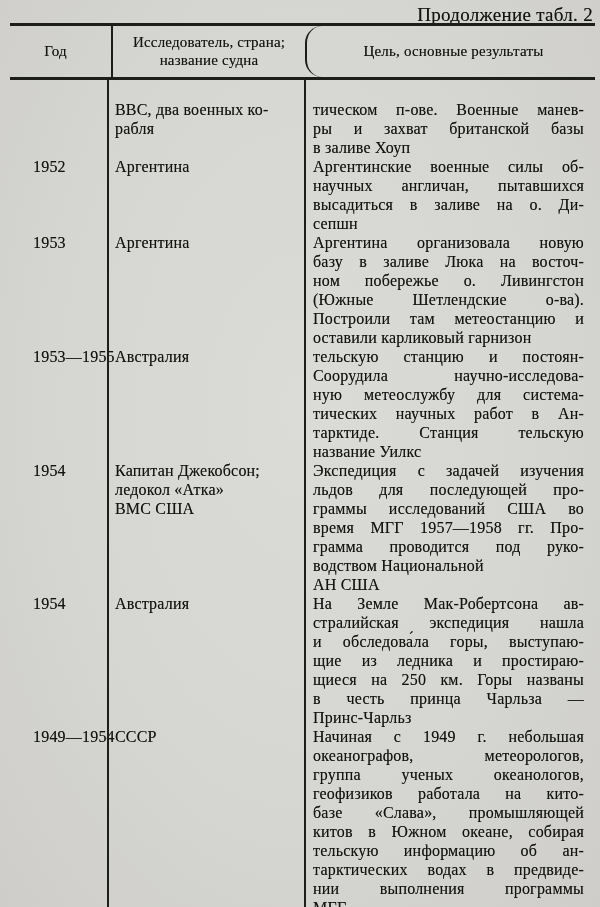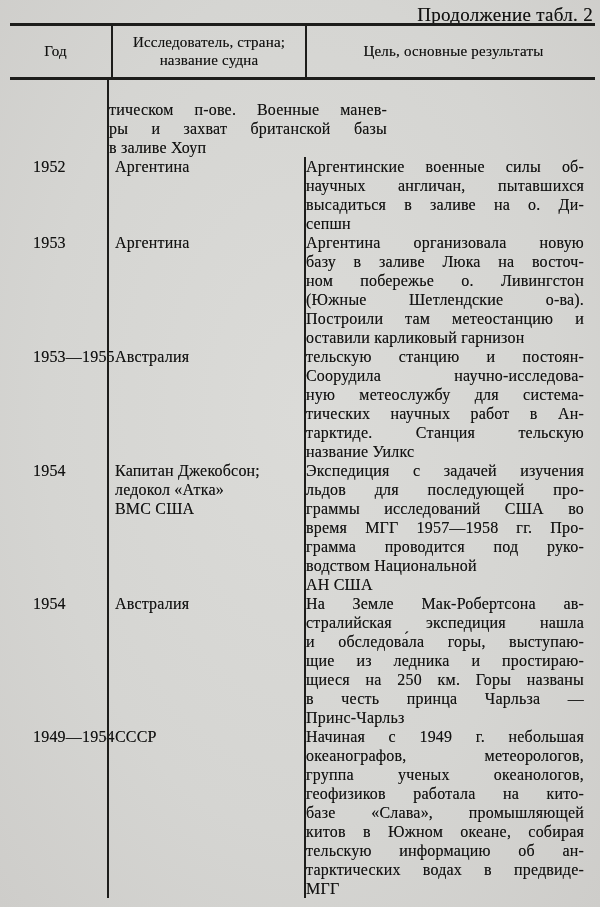--- a/index.html
+++ b/index.html
@@ -44,35 +44,35 @@
     align-items: center;
     justify-content: center;
     text-align: center;
     font-size: 15px;
     line-height: 17.5px;
     letter-spacing: 0.2px;
     box-sizing: border-box;
   }
   .th1 { width: 113px; }
   .th2 { width: 197px; border-left: 2px solid #1d1d1b; }
-  .th3 { width: 300px; border-left: 2px solid #1d1d1b; }
+  .th3 { width: 300px; border-left: 2px solid #1d1d1b; border-radius: 17px; }
   .tbody {
     position: absolute;
     left: 0;
     top: 79px;
     width: 600px;
     height: 828px;
     overflow: hidden;
   }
   .row { display: flex; }
   .row:first-child > div { padding-top: 21px; }
   .c1, .c2, .c3 { box-sizing: border-box; }
   .c1 { width: 98px; padding-left: 24px;  padding-right: 4px; margin-left: 9px; }
   .c2 { width: 197px; padding-left: 6px;  padding-right: 4px;  border-left: 2px solid #1d1d1b; }
-  .c3 { width: 290px;  padding-right: 10px; border-left: 2px solid #1d1d1b; }
+  .c3 { width: 290px; padding-left: 7px;  padding-right: 10px; border-left: 2px solid #1d1d1b; }
   .line {
     font-size: 16px;
     line-height: 19px;
     letter-spacing: 0.2px;
     white-space: nowrap;
   }
   .c3 .line { white-space: normal; }
   .c3 .line.just {
     text-align: justify;
     text-align-last: justify;
@@ -100,20 +100,24 @@
     <div class="th th3">
       <span>Цель, основные результаты</span>
     </div>
   </div>
 
   <div class="rule head"></div>
 
   <div class="tbody">
       <div class="row">
         <div class="c1"></div>
+        <div class="c2">
+          <div class="line">ВВС, два военных ко-</div>
+          <div class="line">рабля</div>
+        </div>
         <div class="c3">
           <div class="line just">тическом п-ове. Военные манев-</div>
           <div class="line just">ры и захват британской базы</div>
           <div class="line">в заливе Хоуп</div>
         </div>
       </div>
       <div class="row">
         <div class="c1">
           <div class="line">1952</div>
         </div>
@@ -204,18 +208,19 @@
         </div>
         <div class="c3">
           <div class="line just">Начиная с 1949 г. небольшая</div>
           <div class="line just">океанографов, метеорологов,</div>
           <div class="line just">группа ученых океанологов,</div>
           <div class="line just">геофизиков работала на кито-</div>
           <div class="line just">базе «Слава», промышляющей</div>
           <div class="line just">китов в Южном океане, собирая</div>
           <div class="line just">тельскую информацию об ан-</div>
           <div class="line just">тарктических водах в предвиде-</div>
+          <div class="line just">нии выполнения программы</div>
           <div class="line">МГГ</div>
         </div>
       </div>
     </div>
 
 </div>
 
 </body></html>

